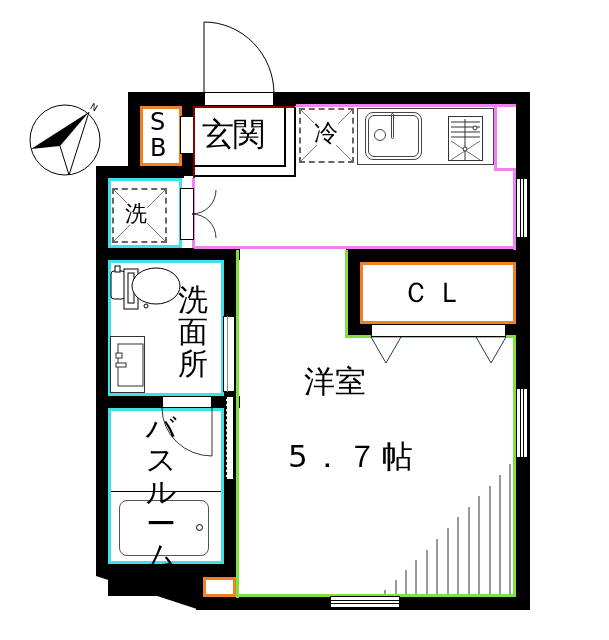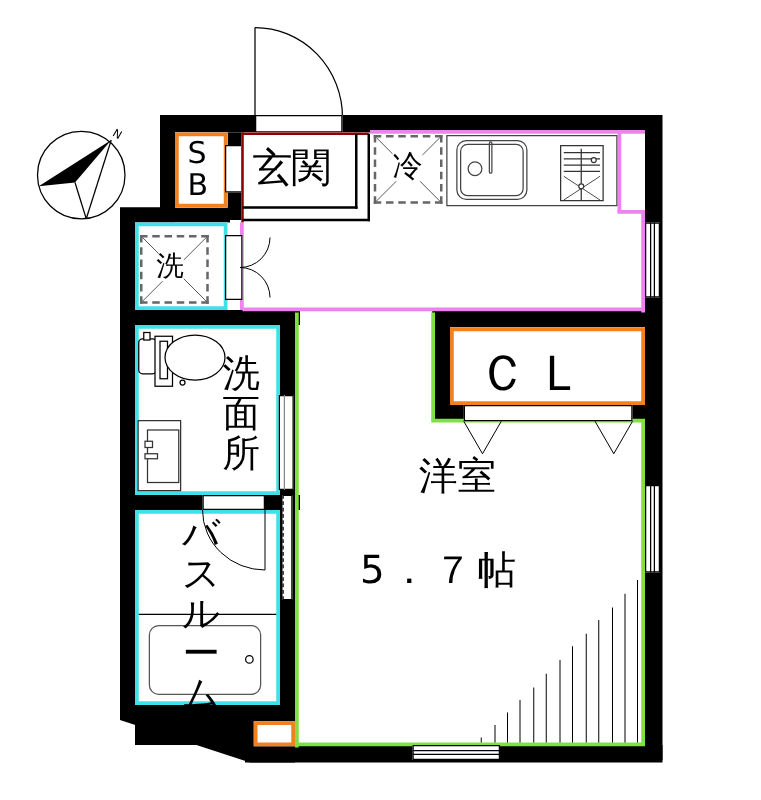--- a/index.html
+++ b/index.html
@@ -149,28 +149,28 @@
 
 <div class="abs" style="left:203px;top:577px;width:33px;height:20px;border:3px solid #F08020;background:#fff;"></div>
 
 <div class="abs" style="left:345px;top:250px;width:3px;height:86px;background:#7FE040;"></div>
 <div class="abs" style="left:236px;top:250px;width:3px;height:348px;background:#7FE040;"></div>
 <div class="abs" style="left:236px;top:594px;width:280px;height:3px;background:#7FE040;"></div>
 <div class="abs" style="left:513px;top:336px;width:3px;height:260px;background:#7FE040;"></div>
 <div class="abs" style="left:345px;top:335px;width:171px;height:3px;background:#7FE040;"></div>
 
 <div class="abs" style="left:360px;top:262px;width:156px;height:62px;border:3px solid #F08020;background:#fff;"></div>
-<div class="lbl" style="left:382px;top:279px;font-size:40px;letter-spacing:6px;">ＣＬ</div>
+<div class="lbl" style="left:402px;top:279px;font-size:28px;letter-spacing:6px;">ＣＬ</div>
 <div class="abs" style="left:371px;top:324px;width:135px;height:13px;background:#fff;border:1px solid #000;"></div>
 <svg style="left:371px;top:337px;" width="140" height="30" viewBox="0 0 140 30">
   <polyline points="0,0 15,26 30,0" fill="none" stroke="#000" stroke-width="0.8"></polyline>
   <polyline points="105,0 120,26 135,0" fill="none" stroke="#000" stroke-width="0.8"></polyline>
 </svg>
 
-<div class="lbl" style="left:335px;top:366px;font-size:31px;">洋室</div>
+<div class="lbl" style="left:304px;top:366px;font-size:31px;font-family:Liberation Serif, serif;">洋室</div>
 <div class="lbl" style="left:288px;top:441px;font-size:31px;letter-spacing:4px;">5．７帖</div>
 
 <div class="abs" style="left:516px;top:388px;width:12px;height:70px;background:#fff;border:1px solid #000;"></div>
 <div class="abs" style="left:520px;top:388px;width:4px;height:70px;border-left:1px solid #000;border-right:1px solid #000;"></div>
 
 <div class="abs" style="left:330px;top:596px;width:70px;height:12px;background:#fff;border:1px solid #000;"></div>
 <div class="abs" style="left:330px;top:600px;width:70px;height:4px;border-top:1px solid #000;border-bottom:1px solid #000;"></div>
 
 <svg style="left:370px;top:450px;" width="146" height="146" viewBox="0 0 146 146">
   <line x1="15" y1="144" x2="15" y2="140" stroke="#000" stroke-width="0.8"></line>

